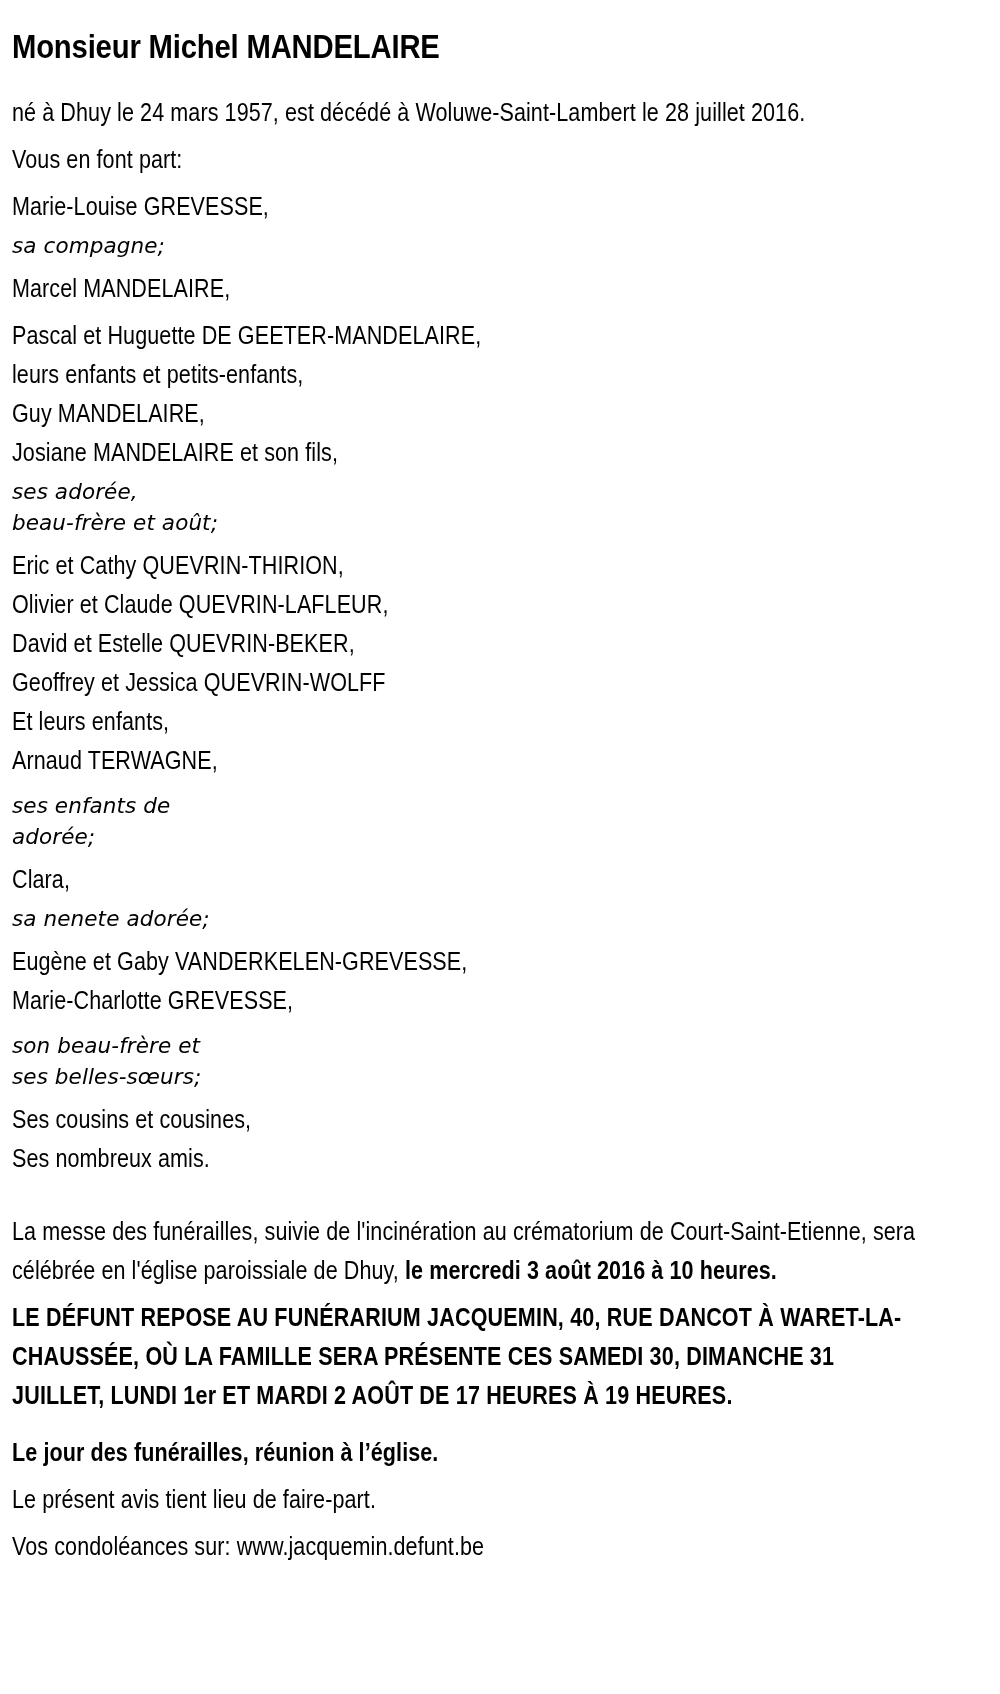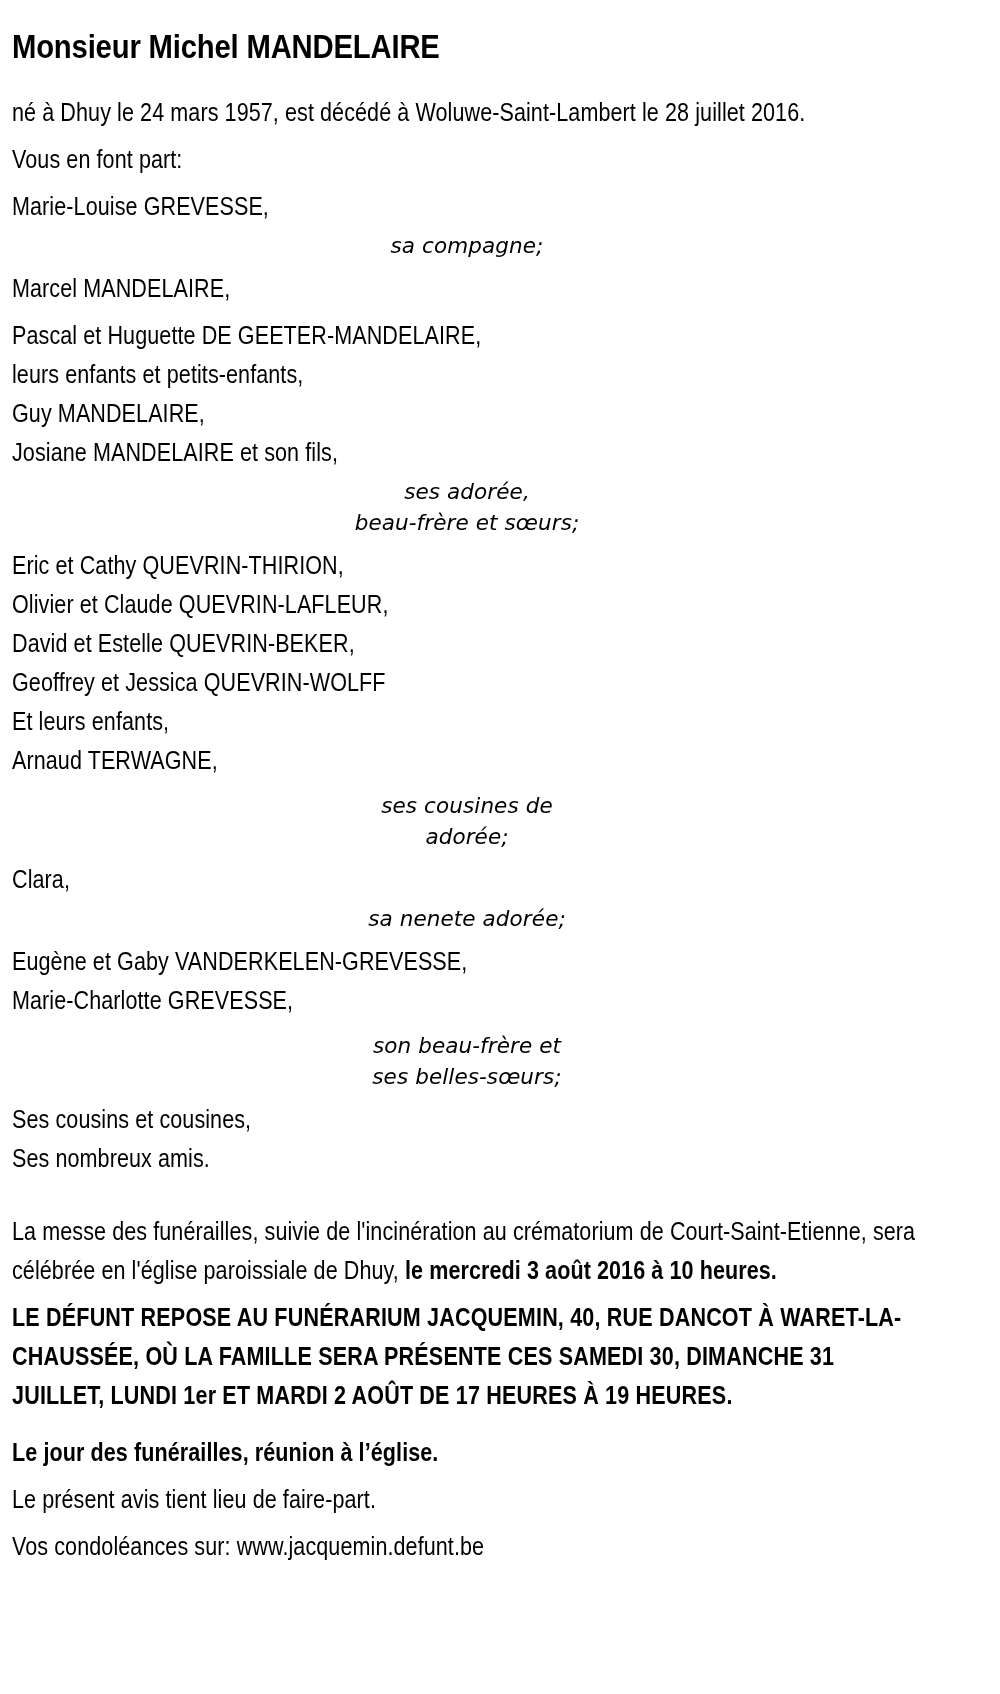--- a/index.html
+++ b/index.html
@@ -45,21 +45,21 @@
     width: 118.3%;           
     letter-spacing: 0.1px;
   }
 
   
   .names { margin-top: 8px; }
   .names .line { display: block; }
 
   
   .relation {
-    text-align: center;
+    text-align: left;
     font-style: italic;
     font-size: 21.5px;
     line-height: 31px;
     letter-spacing: 0.1px;
     font-family: "DejaVu Sans", sans-serif;
     font-weight: normal;
   }
   .relation .rline { display: block; }
   .relation.gap-sm { margin-top: 4px; }
   .relation.gap-md { margin-top: 10px; }
@@ -108,35 +108,35 @@
   <div class="names">
     <p class="para">
       <span class="line">Pascal et Huguette DE GEETER-MANDELAIRE,</span>
       <span class="line">leurs enfants et petits-enfants,</span>
       <span class="line">Guy MANDELAIRE,</span>
       <span class="line">Josiane MANDELAIRE et son fils,</span>
     </p>
   </div>
   <div class="relation gap-sm">
     <span class="rline">ses adorée,</span>
-    <span class="rline">beau-frère et sœurs;</span>
+    <span class="rline">beau-frère et août;</span>
   </div>
 
   <div class="names">
     <p class="para">
       <span class="line">Eric et Cathy QUEVRIN-THIRION,</span>
       <span class="line">Olivier et Claude QUEVRIN-LAFLEUR,</span>
       <span class="line">David et Estelle QUEVRIN-BEKER,</span>
       <span class="line">Geoffrey et Jessica QUEVRIN-WOLFF</span>
       <span class="line">Et leurs enfants,</span>
       <span class="line">Arnaud TERWAGNE,</span>
     </p>
   </div>
   <div class="relation gap-md">
-    <span class="rline">ses cousines de</span>
+    <span class="rline">ses enfants de</span>
     <span class="rline">adorée;</span>
   </div>
 
   <div class="names">
     <p class="para">
         <span class="line">Clara,</span>
       </p>
   </div>
   <div class="relation gap-sm">
     <span class="rline">sa nenete adorée;</span>

